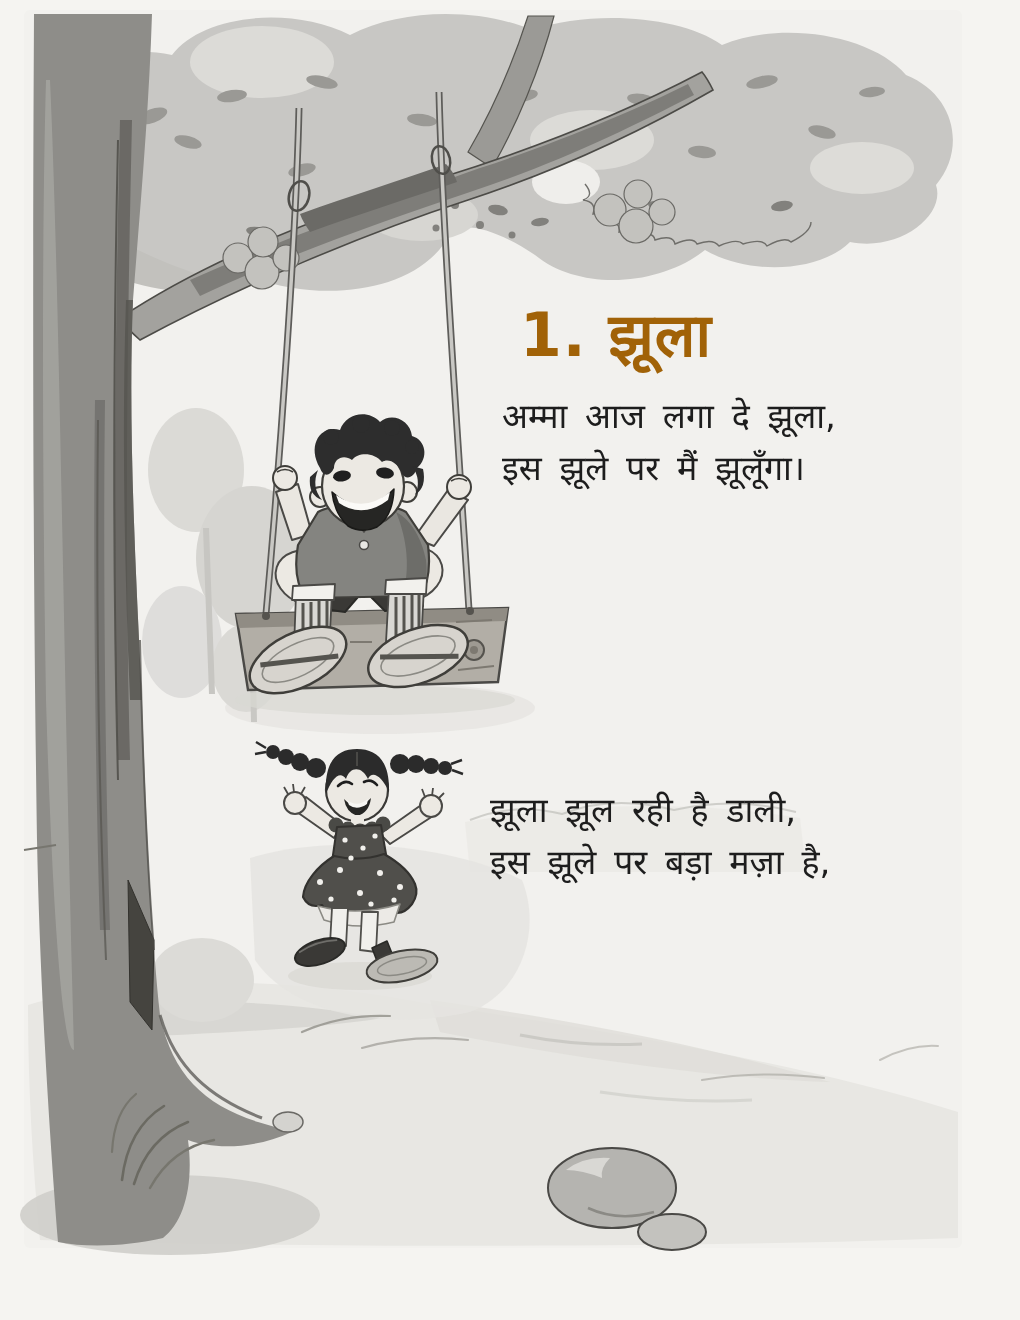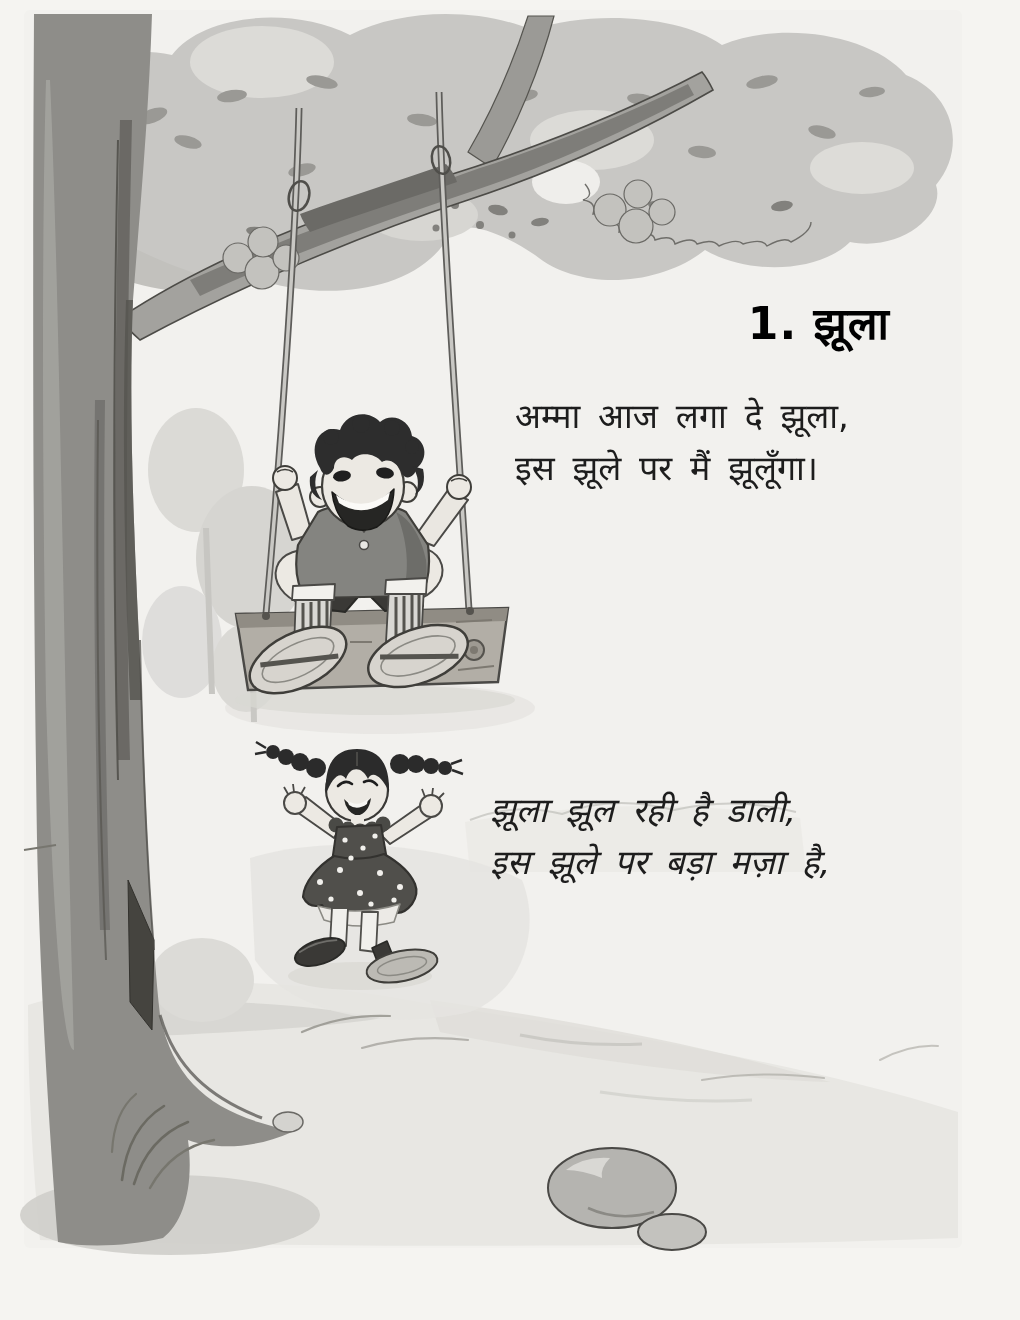--- a/index.html
+++ b/index.html
@@ -9,31 +9,31 @@
     font-family:"DejaVu Sans",sans-serif;
     overflow:hidden;
   }
   .page{
     position:relative;width:1020px;height:1320px;
     background:#f5f4f1;
   }
   .art{position:absolute;left:0;top:0;width:1020px;height:1320px;}
   .poem-title{
     position:absolute;left:520px;top:292px;width:370px;
-    text-align:right;
-    font-size:44px;font-weight:bold;color:#000000;
+    text-align:left;
+    font-size:60px;font-weight:bold;color:#a16207;
     letter-spacing:1px;
   }
   .stanza{
     position:absolute;
     font-size:34px;color:#1d1d1d;line-height:52px;
     word-spacing:7px;white-space:nowrap;
   }
-  .stanza-1{left:502px;top:390px;margin-left:13px;}
-  .stanza-2{left:490px;top:784px;font-style:italic;}
+  .stanza-1{left:502px;top:390px;}
+  .stanza-2{left:490px;top:784px;}
   .line{height:52px;}
 </style>
 </head>
 <body>
 
 <div class="page">
 
   <svg class="art" viewBox="0 0 1020 1320" role="img" aria-label="Black-and-white watercolor illustration: a laughing boy swings on a wooden plank swing hung by two ropes from the branch of a large tree; a small girl with braids and a polka-dot frock dances below; grass tufts and stones lie at the tree base.">
 
     <rect x="24" y="10" width="938" height="1238" rx="6" fill="#f2f1ee"></rect>

